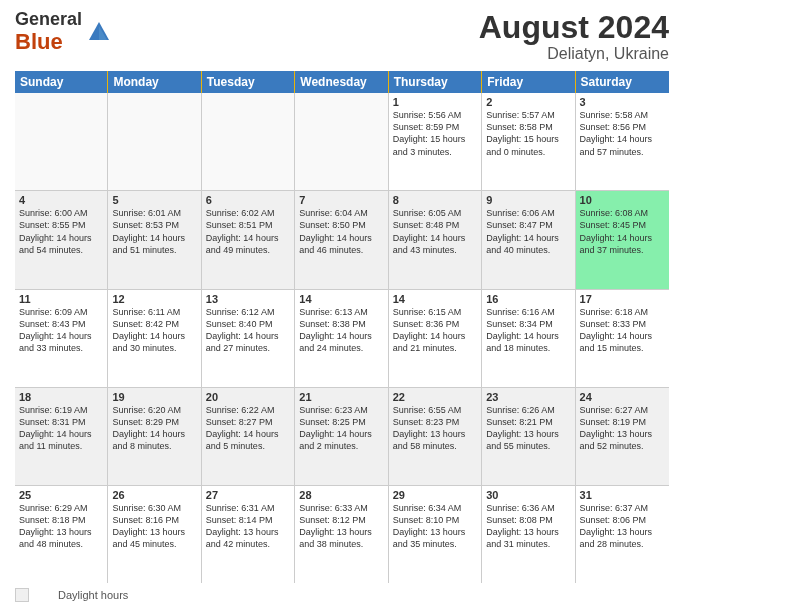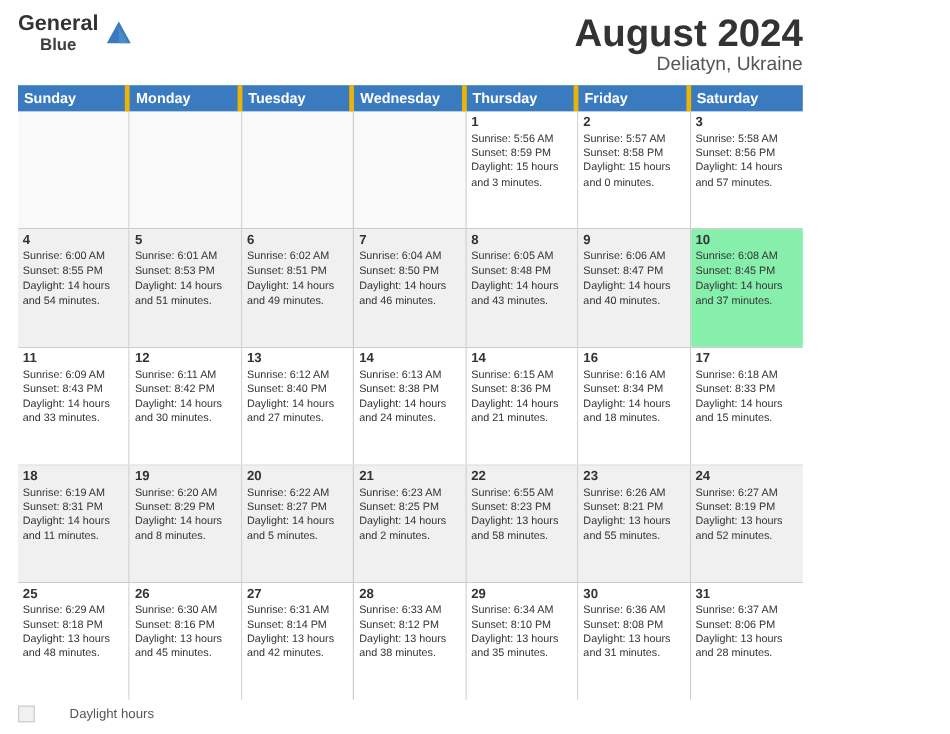--- a/index.html
+++ b/index.html
@@ -54,21 +54,21 @@
       display: grid;
       grid-template-columns: repeat(7, 1fr);
       background: #3a7abf;
       color: #fff;
       font-weight: bold;
       font-size: 12px;
     }
     .cal-header-cell {
       padding: 4px 5px;
       text-align: left;
-      border-right: 4px solid #eab308;
+      border-right: 1px solid #eab308;
     }
     .cal-header-cell:last-child { border-right: none; }
     .cal-body {
       display: flex;
       flex-direction: column;
       flex: 1;
     }
     .cal-row {
       display: grid;
       grid-template-columns: repeat(7, 1fr);
@@ -116,21 +116,21 @@
     }
   </style>
 </head>
 <body>
 
 <div class="page">
   <div class="header">
     <div class="logo">
       <div class="logo-text">
         <span style="font-size:18px;font-weight:bold;color:#333;">General</span>
-        <span style="font-size:14px;font-weight:bold;color:#404040;text-align:center;">Blue</span>
+        <span style="font-size:22px;font-weight:bold;color:#c2410c;">Blue</span>
       </div>
       <svg width="28" height="28" viewBox="0 0 28 28" style="margin-left:3px;">
         <polygon points="14,4 24,22 4,22" fill="#3a7abf"></polygon>
         <polygon points="14,8 22,22 14,22" fill="#5a9ad0" opacity="0.5"></polygon>
       </svg>
     </div>
     <div class="title-block">
       <div class="month-year">August 2024</div>
       <div class="location">Deliatyn, Ukraine</div>
     </div>

